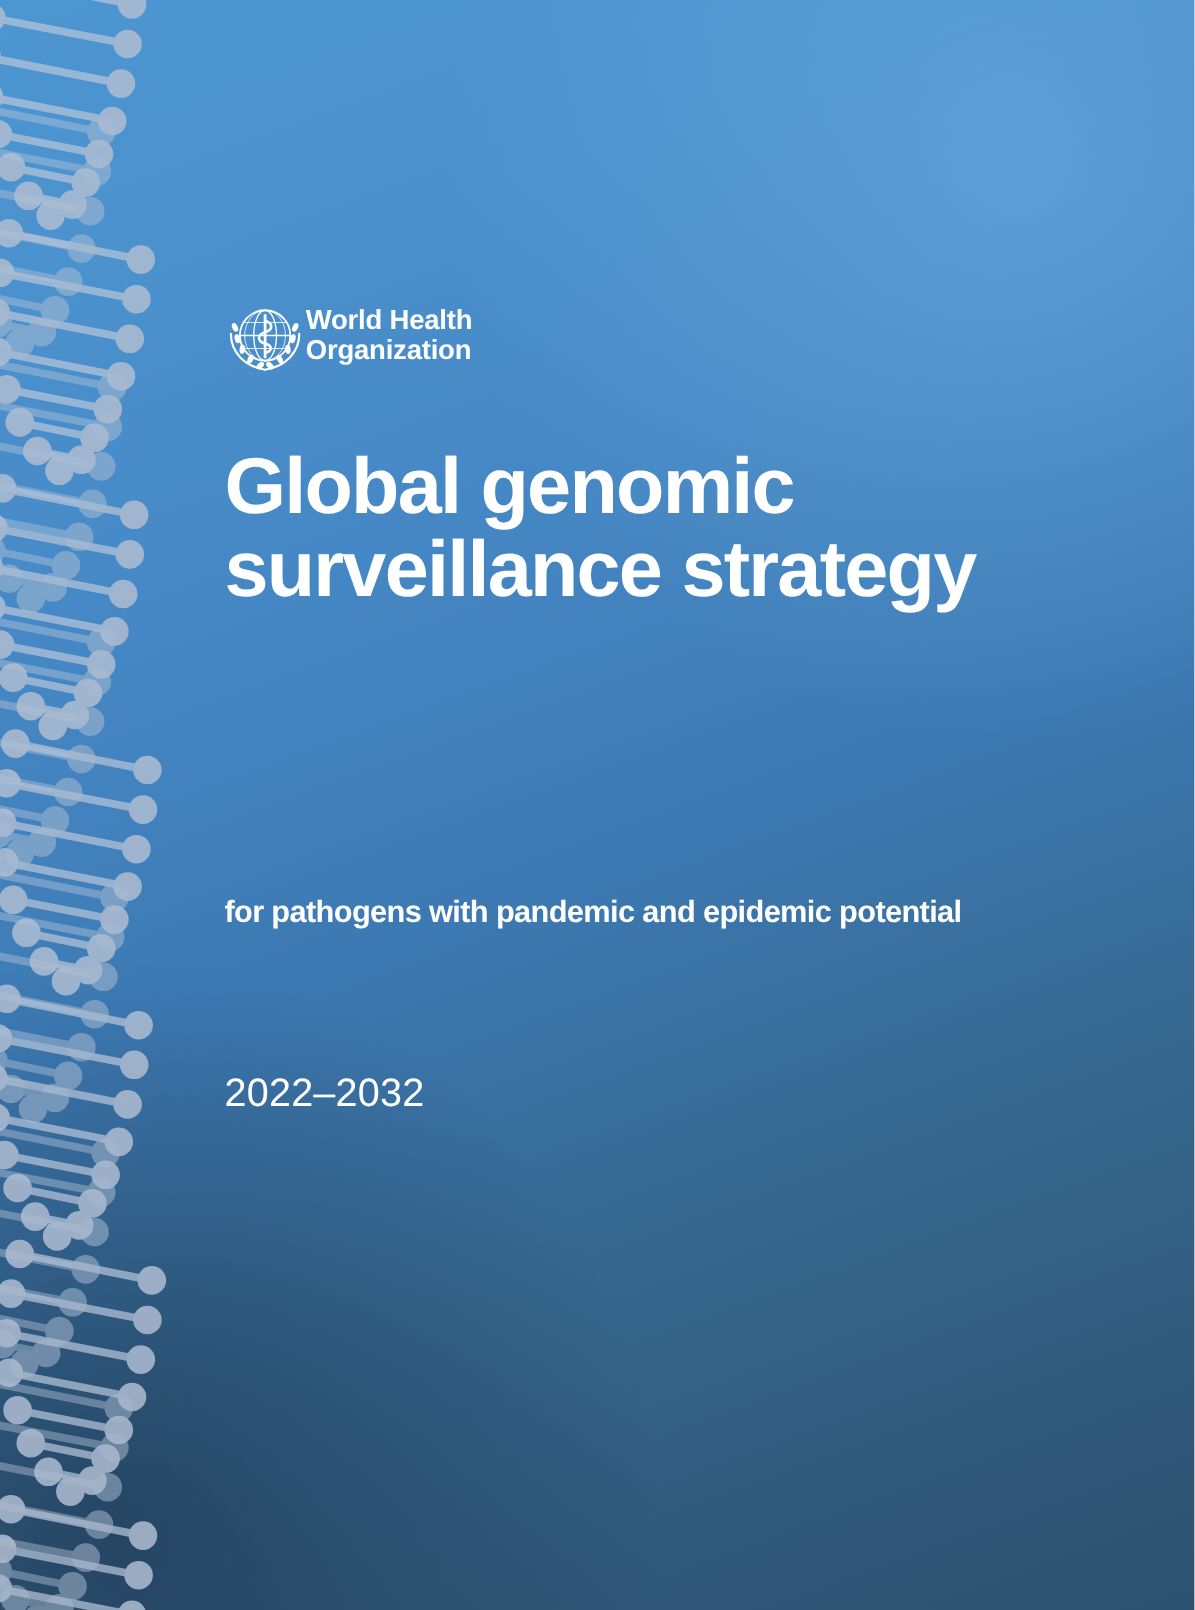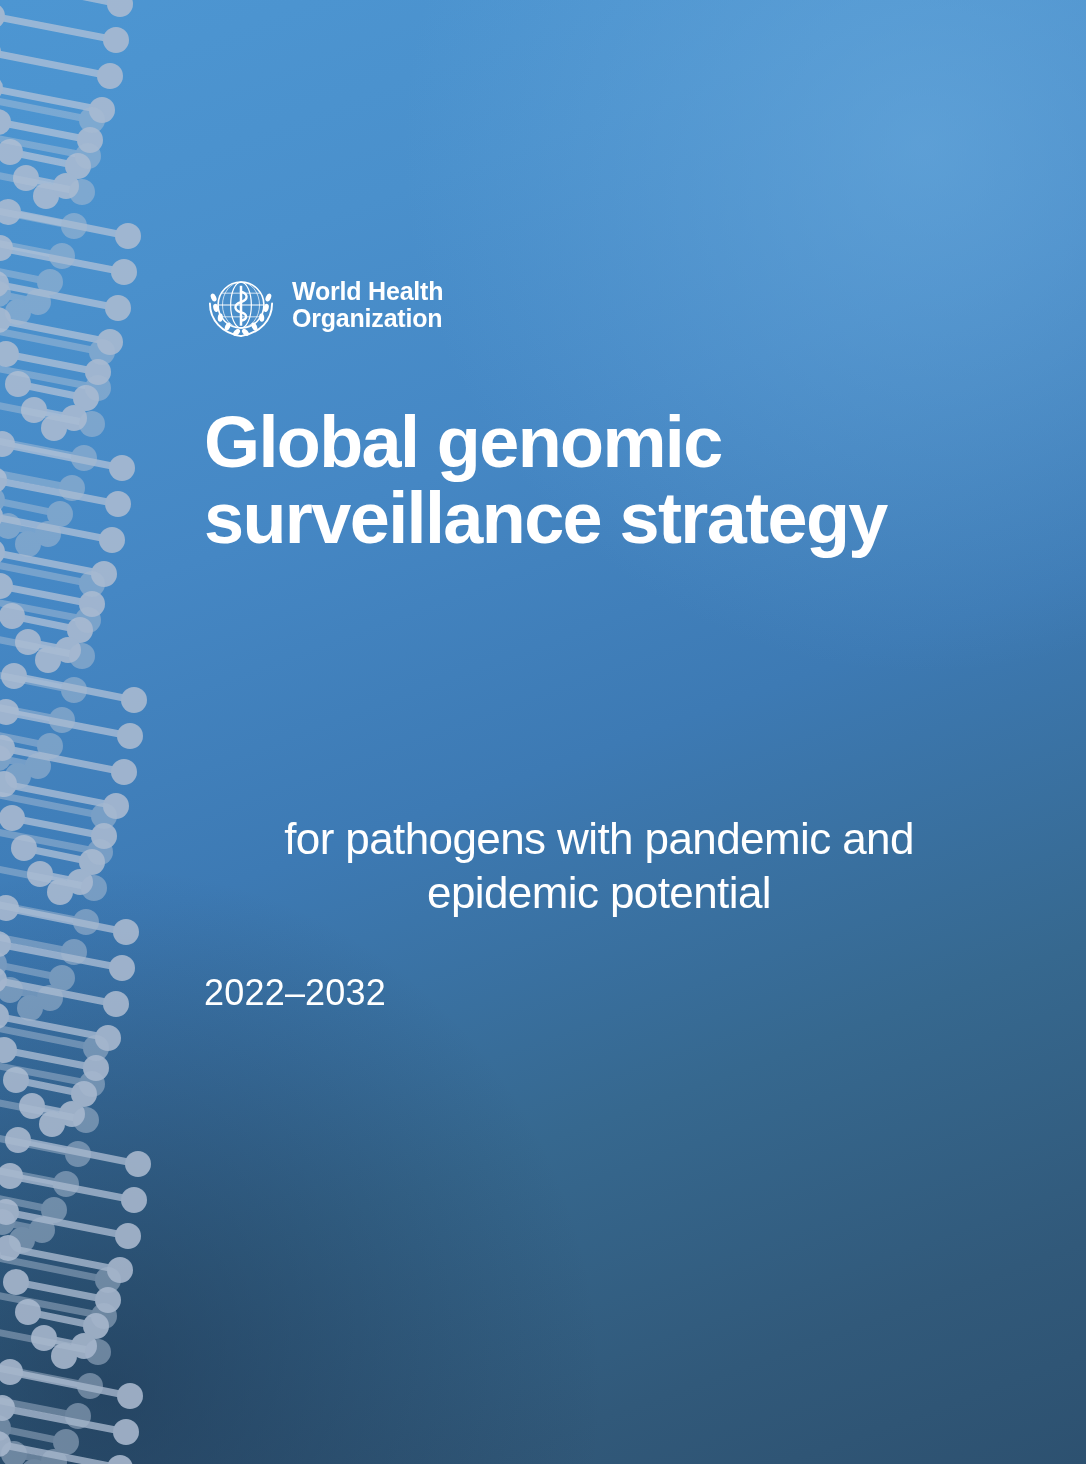--- a/index.html
+++ b/index.html
@@ -48,21 +48,20 @@
   .content {
     position: relative;
     z-index: 3;
   }
   .logo-block {
     position: absolute;
     left: 204px;
     top: 268px;
     display: flex;
     align-items: center;
-    gap: 14px;
   }
   .logo-emblem {
     width: 74px;
     height: 74px;
     flex: none;
   }
   .logo-text {
     color: #ffffff;
     font-weight: bold;
     font-size: 25px;
@@ -80,25 +79,24 @@
     font-weight: bold;
     line-height: 1.06;
     letter-spacing: -1.6px;
   }
   .subtitle {
     position: absolute;
     left: 204px;
     top: 812px;
     width: 790px;
     color: #ffffff;
-    font-size: 44px;
-    font-weight: normal;
+    font-size: 28px;
+    font-weight: bold;
     line-height: 1.22;
     letter-spacing: -0.6px;
-    text-align: center;
   }
   .years {
     position: absolute;
     left: 204px;
     top: 972px;
     color: #ffffff;
     font-size: 36px;
     font-weight: normal;
     letter-spacing: 0.2px;
   }

